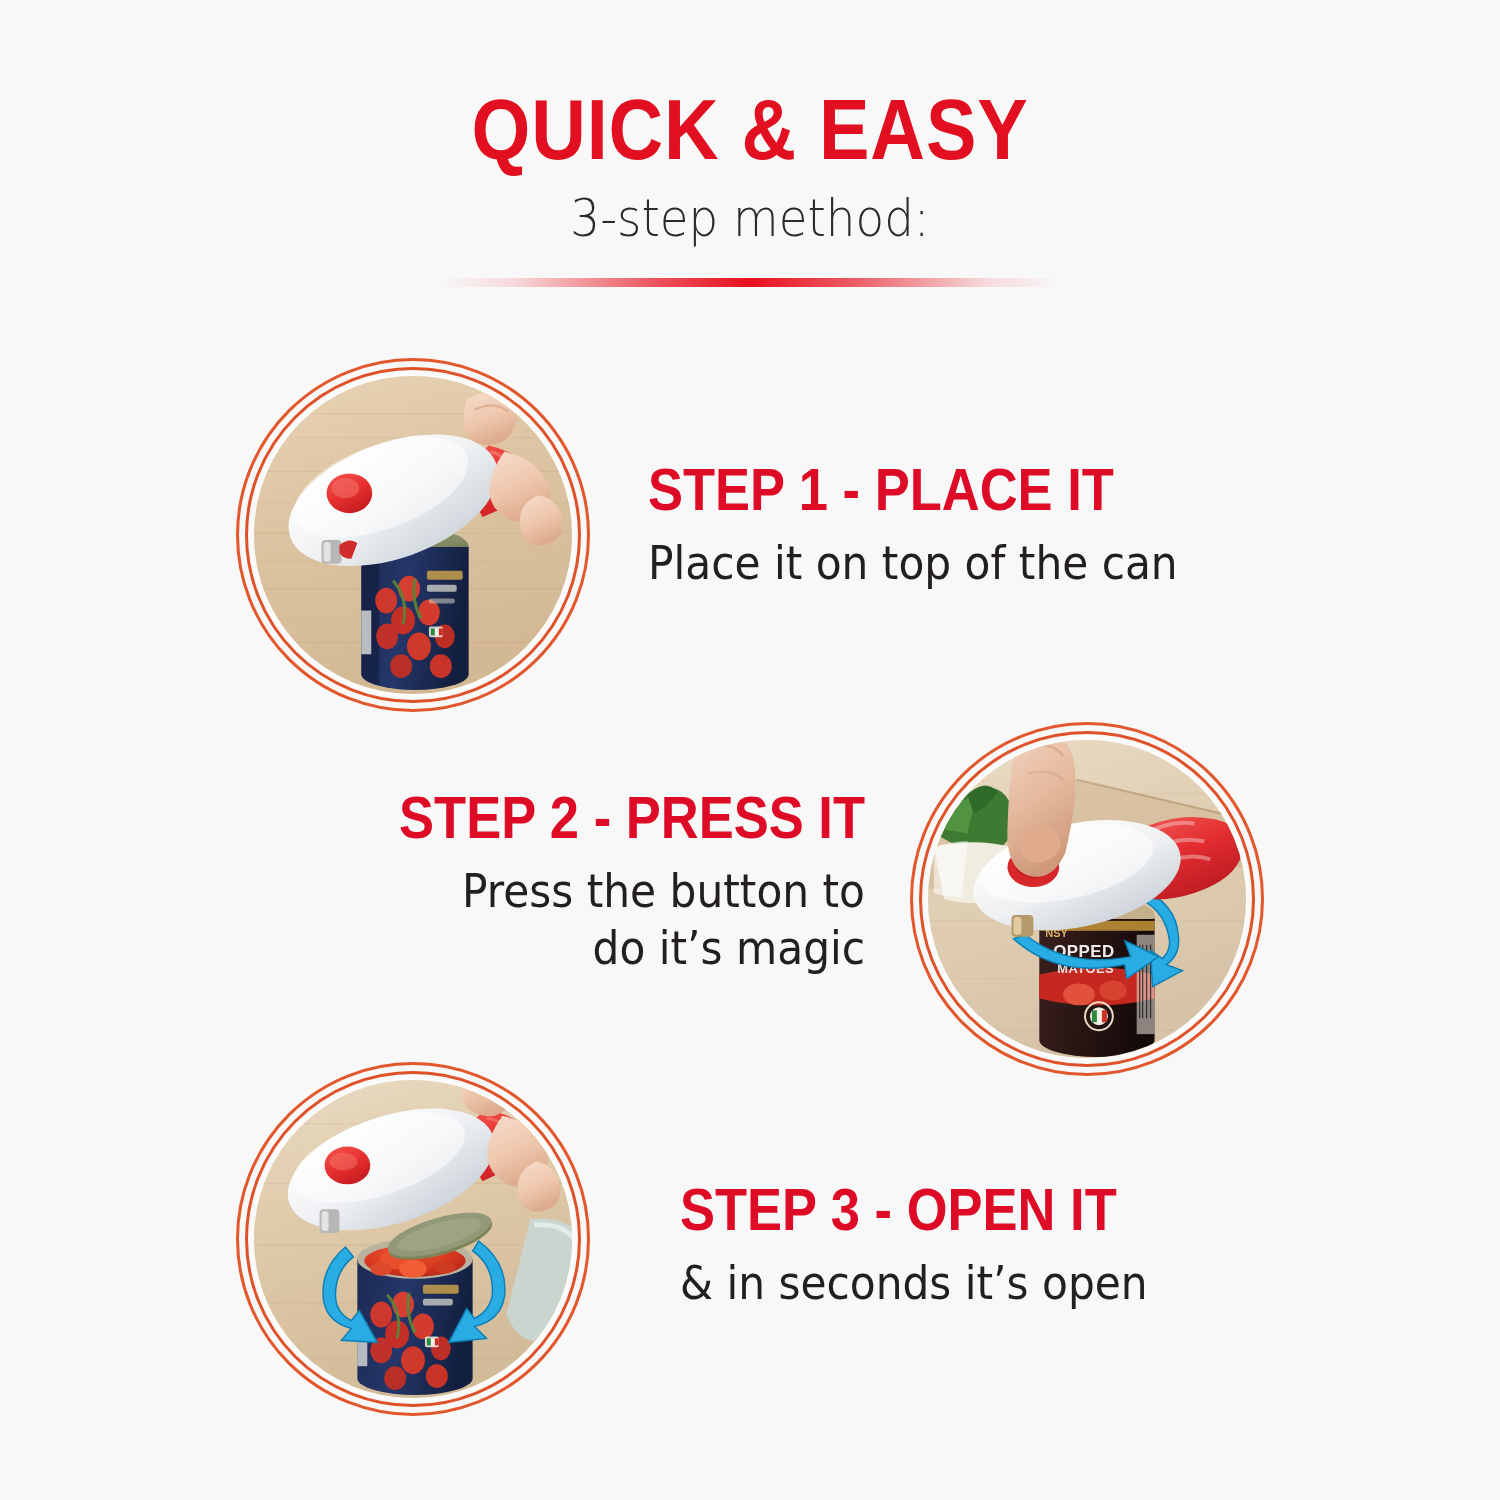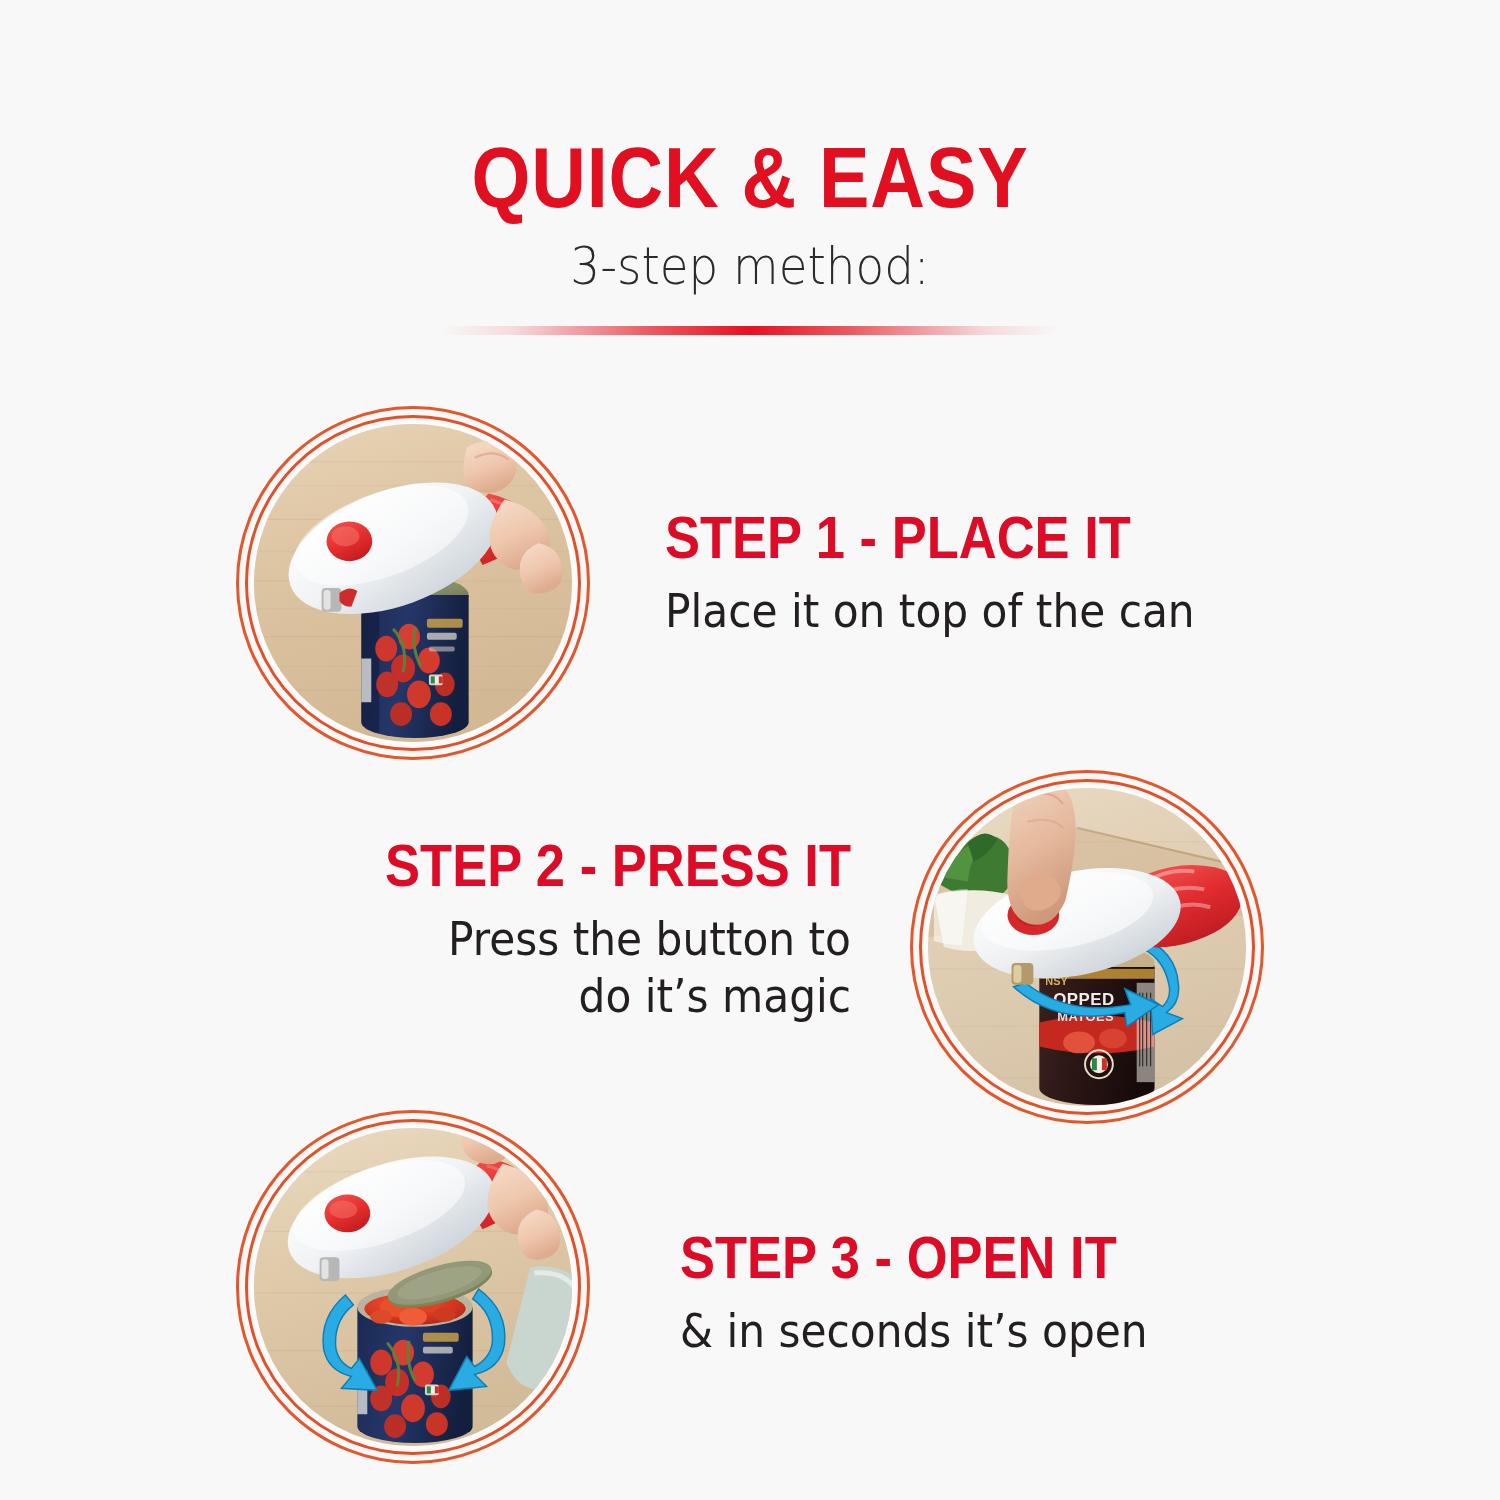--- a/index.html
+++ b/index.html
@@ -3,21 +3,21 @@
 <meta charset="utf-8">
 <style>
   html, body { margin:0; padding:0; }
   body {
     width:1500px; height:1500px;
     background:#f8f8f8;
     font-family:"Liberation Sans", sans-serif;
     overflow:hidden;
     position:relative;
   }
-  .page { position:relative; width:1500px; height:1301px;margin-top:48px; }
+  .page { position:relative; width:1500px; height:1301px; }
 
   
   .header { position:absolute; left:0; top:86px; width:1500px; text-align:center; }
   .title {
     font-family:"Liberation Sans", sans-serif;
     font-weight:bold;
     font-size:86px;
     letter-spacing:1px;
     color:#e10f1f;
     line-height:1.0;
@@ -204,21 +204,21 @@
           <g fill="url(#skin1)">
             <path d="M214 24 q22 -14 40 2 q16 14 6 30 q-12 18 -34 12 q-22 -6 -12 -44 Z"></path>
             <path d="M252 76 q34 8 44 34 q8 24 -14 34 q-24 10 -40 -12 q-14 -22 10 -56 Z"></path>
             <path d="M286 120 q22 4 24 26 q2 20 -18 24 q-20 4 -24 -18 q-4 -22 18 -32 Z"></path>
           </g>
           <path d="M222 34 q20 -10 34 2" stroke="#d9a286" stroke-width="2.2" fill="none" opacity="0.7"></path>
         </svg>
       </div>
     </div>
 
-    <div class="text-block align-left" style="left:665px; top:460px; width:640px;">
+    <div class="text-block align-left" style="left:648px; top:460px; width:640px;">
       <div class="step-head">STEP 1 - PLACE IT</div>
       <div class="step-desc">Place it on top of the can</div>
     </div>
   </div>
 
   <div class="step">
     <div class="circle-wrap" style="left:910px; top:722px;">
       <div class="ring-outer"></div>
       <div class="ring-inner"></div>
       <div class="photo">
@@ -321,21 +321,21 @@
           <g fill="url(#skin2)">
             <path d="M92 -10 q30 -10 48 14 q18 26 -2 110 q-14 30 -38 22 q-22 -8 -20 -48 q2 -66 12 -98 Z"></path>
             <path d="M100 90 q18 -10 30 4 q10 16 -8 26 q-20 10 -28 -8 q-6 -14 6 -22 Z" fill="#e0ab8c"></path>
           </g>
           <path d="M104 6 q22 -4 32 10" stroke="#d3a085" stroke-width="2.4" fill="none" opacity="0.65"></path>
           <path d="M100 34 q24 -6 36 6" stroke="#d3a085" stroke-width="2" fill="none" opacity="0.5"></path>
         </svg>
       </div>
     </div>
 
-    <div class="text-block align-right" style="left:241px; top:788px; width:610px;">
+    <div class="text-block align-right" style="left:255px; top:788px; width:610px;">
       <div class="step-head">STEP 2 - PRESS IT</div>
       <div class="step-desc">Press the button to</div>
       <div class="step-desc" style="margin-top:0">do it’s magic</div>
     </div>
   </div>
 
   <div class="step">
     <div class="circle-wrap" style="left:236px; top:1062px;">
       <div class="ring-outer"></div>
       <div class="ring-inner"></div>

